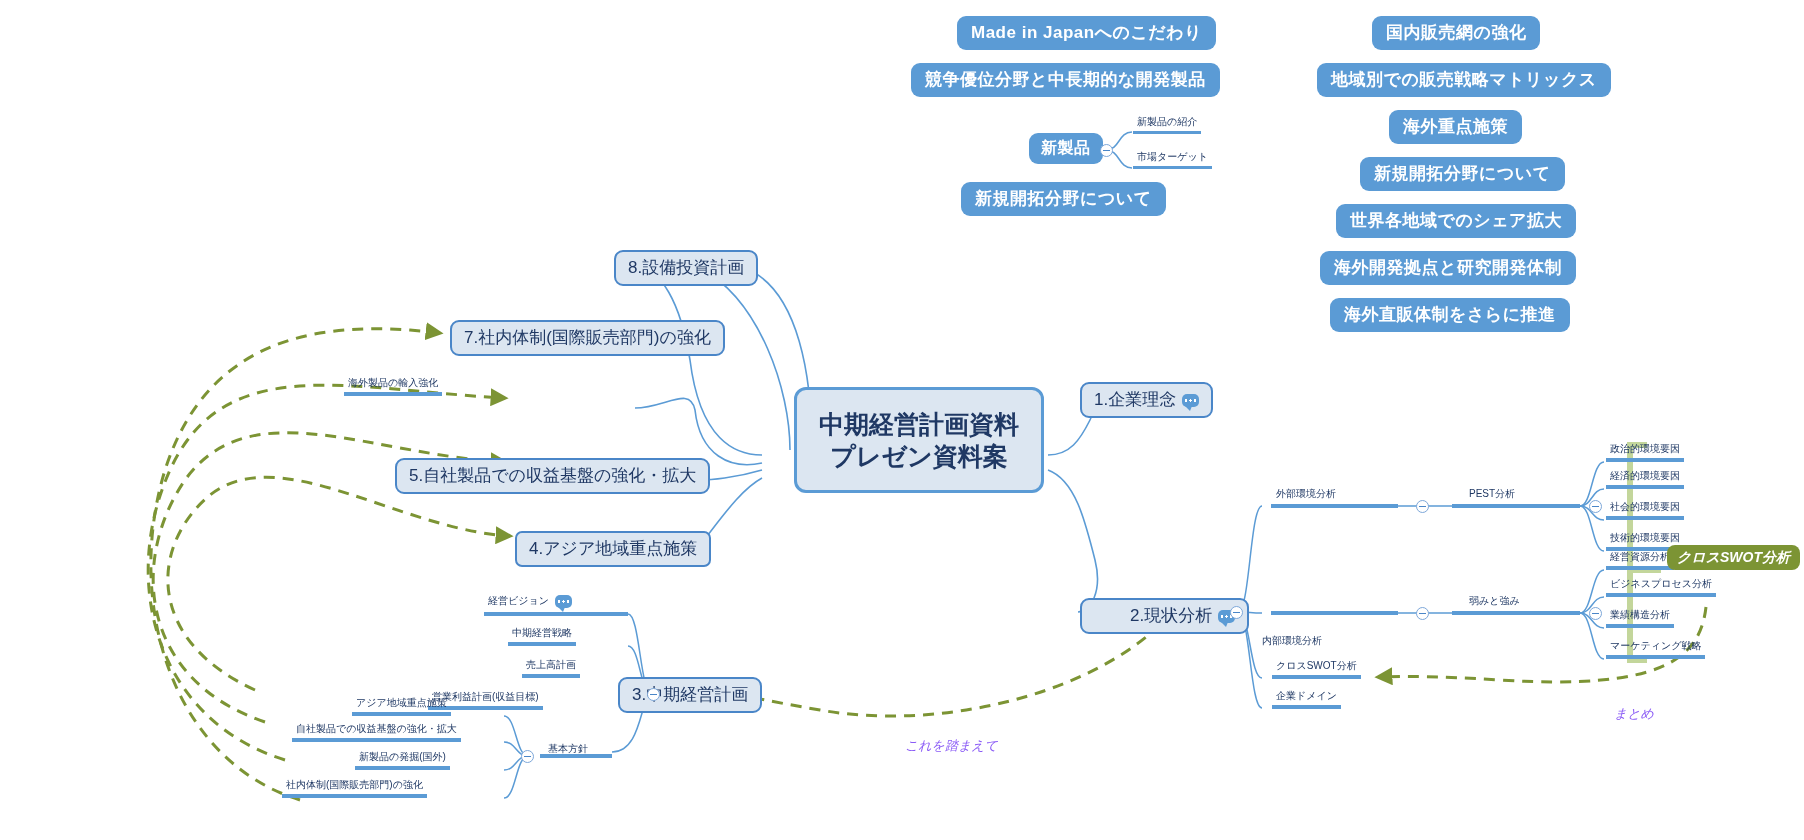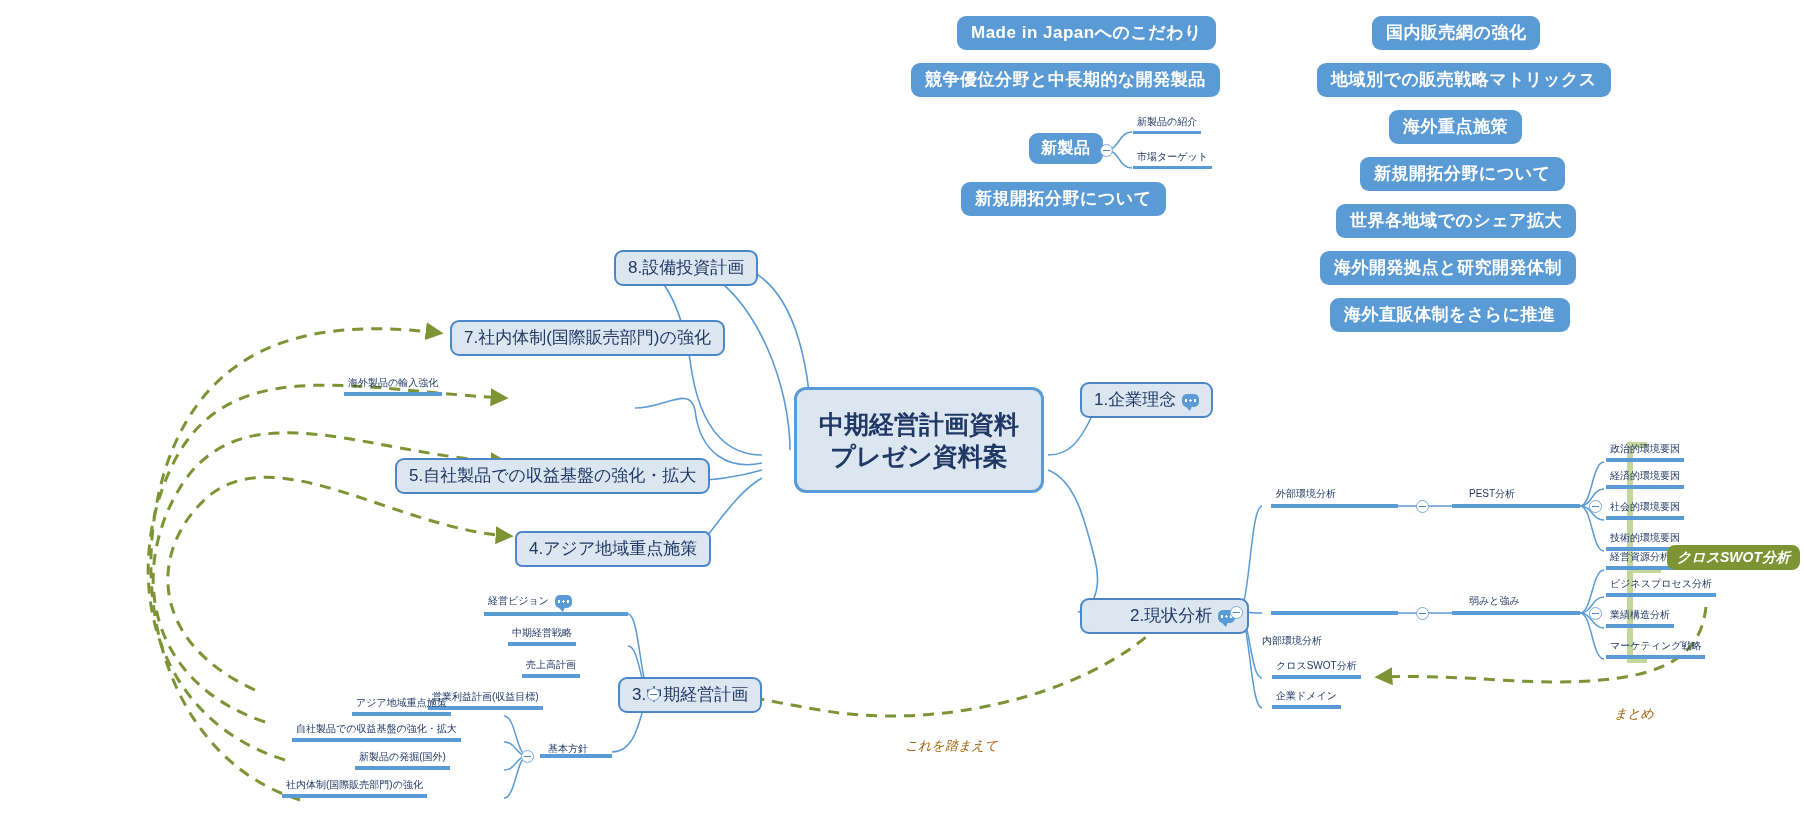--- a/index.html
+++ b/index.html
@@ -47,21 +47,21 @@
 
   
   .green-callout{
     background:#7c9434;color:#ffffff;border-radius:8px;
     font-size:14px;font-style:italic;font-weight:bold;
     padding:5px 10px 6px 10px;line-height:1;white-space:nowrap;
   }
 
   
   .rel-label{
-    font-size:13px;font-style:italic;color:#a16207;white-space:nowrap;
+    font-size:13px;font-style:italic;color:#8b5cf6;white-space:nowrap;
   }
 
   
   .collapse{
     position:absolute;width:13px;height:13px;border:1px solid #7da7d9;
     border-radius:50%;background:#ffffff;box-sizing:border-box;
   }
   .collapse::before{
     content:"";position:absolute;left:2px;top:5px;width:7px;height:1px;background:#4a86c8;
   }

